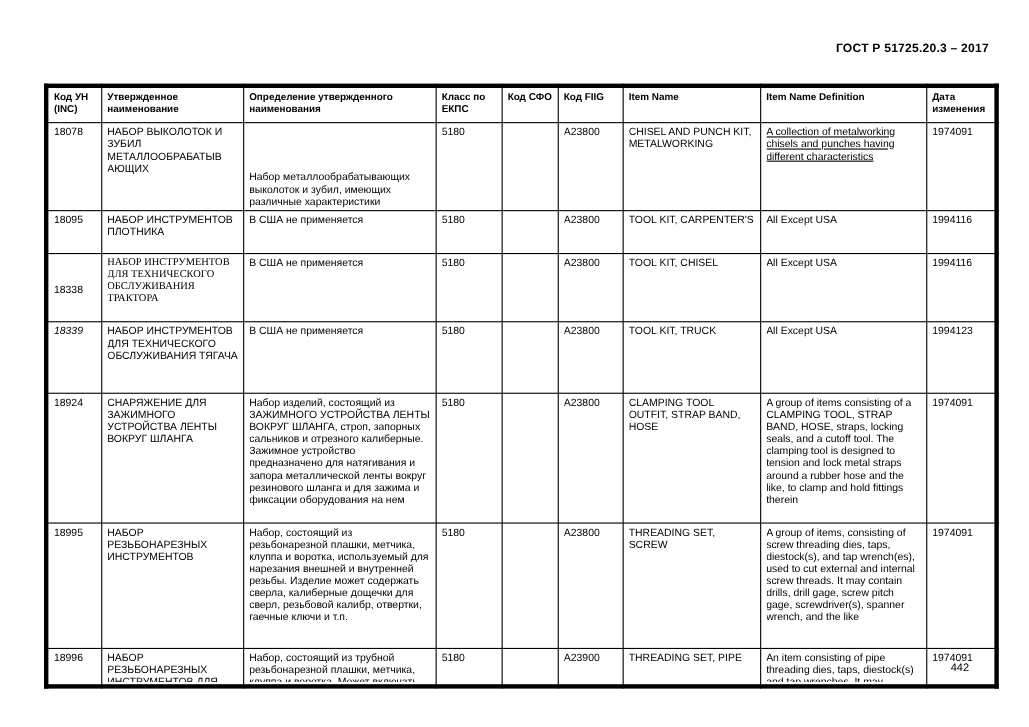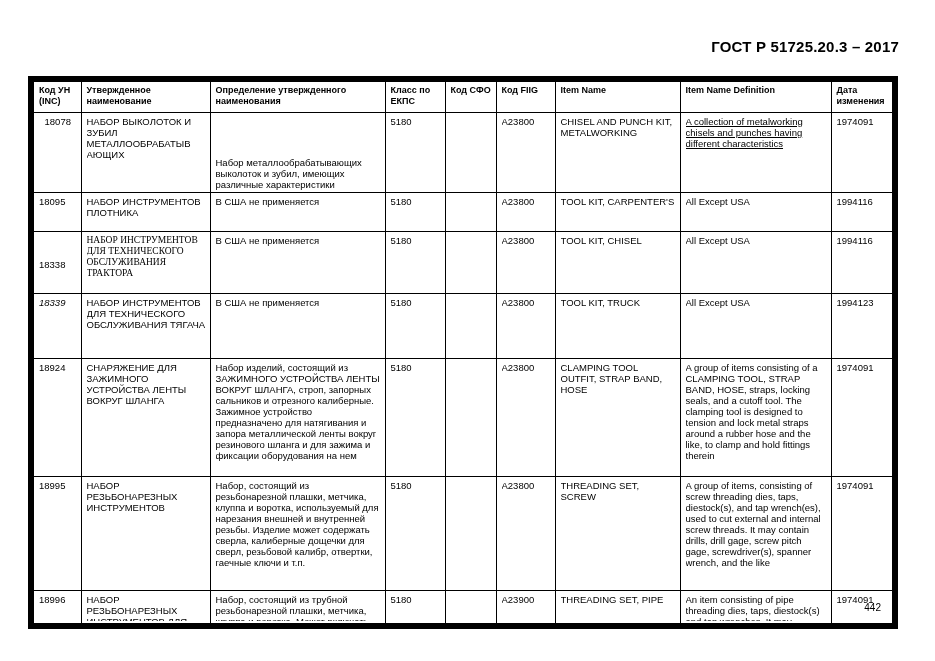--- a/index.html
+++ b/index.html
@@ -14,33 +14,33 @@
   .page {
     position: absolute;
     left: 0; top: 0;
     width: 935px; height: 661px;
     background: #ffffff;
   }
   .doc-header {
     position: absolute;
     top: 38px;
     right: 36px;
-    font-size: 15px;
+    font-size: 11px;
     font-weight: bold;
     letter-spacing: 0.2px;
     white-space: nowrap;
   }
   table.gost-table {
     position: absolute;
-    left: 28px;
+    left: 40px;
     top: 76px;
     width: 864px;
     border-collapse: collapse;
     table-layout: fixed;
-    border: 6px solid #000000;
+    border: 4px solid #000000;
   }
   table.gost-table th,
   table.gost-table td {
     border: 1px solid #000000;
     vertical-align: top;
     text-align: left;
     padding: 3px 4px 2px 5px;
     overflow: hidden;
   }
   table.gost-table th {
@@ -116,21 +116,21 @@
             <div class="hc">Item Name Definition</div>
           </th>
         <th>
             <div class="hc">Дата изменения</div>
           </th>
       </tr>
     </thead>
     <tbody id="table-body">
         <tr style="height: 51px;">
           <td>
-            <div class="cc" style="max-height: 46px; text-align: center;">18078</div>
+            <div class="cc" style="max-height: 46px;">18078</div>
           </td>
           <td>
             <div class="cc" style="max-height: 46px;">НАБОР ВЫКОЛОТОК И ЗУБИЛ МЕТАЛЛООБРАБАТЫВ АЮЩИХ</div>
           </td>
           <td>
             <div class="cc" style="max-height: 46px; margin-top: 41px;">Набор металлообрабатывающих выколоток и зубил, имеющих различные характеристики</div>
           </td>
           <td>
             <div class="cc" style="max-height: 46px;">5180</div>
           </td>

